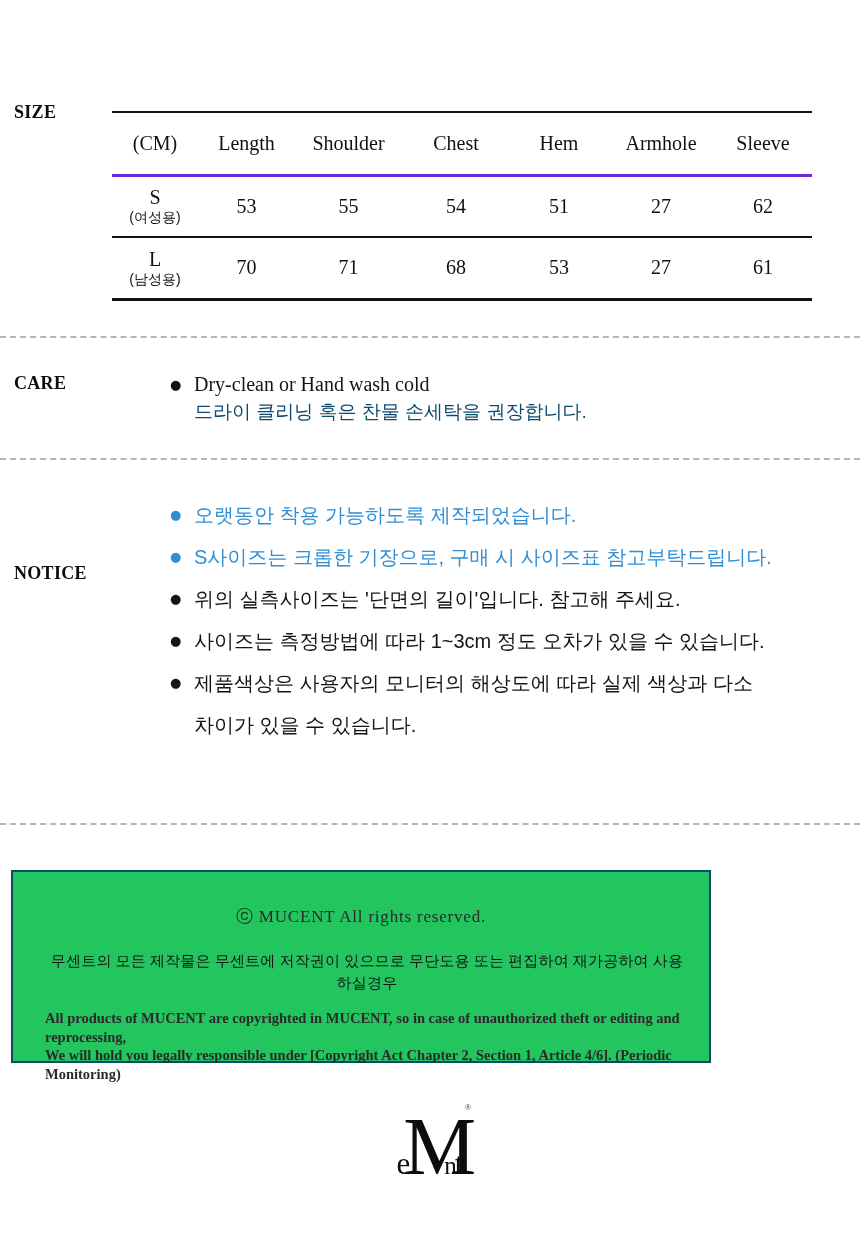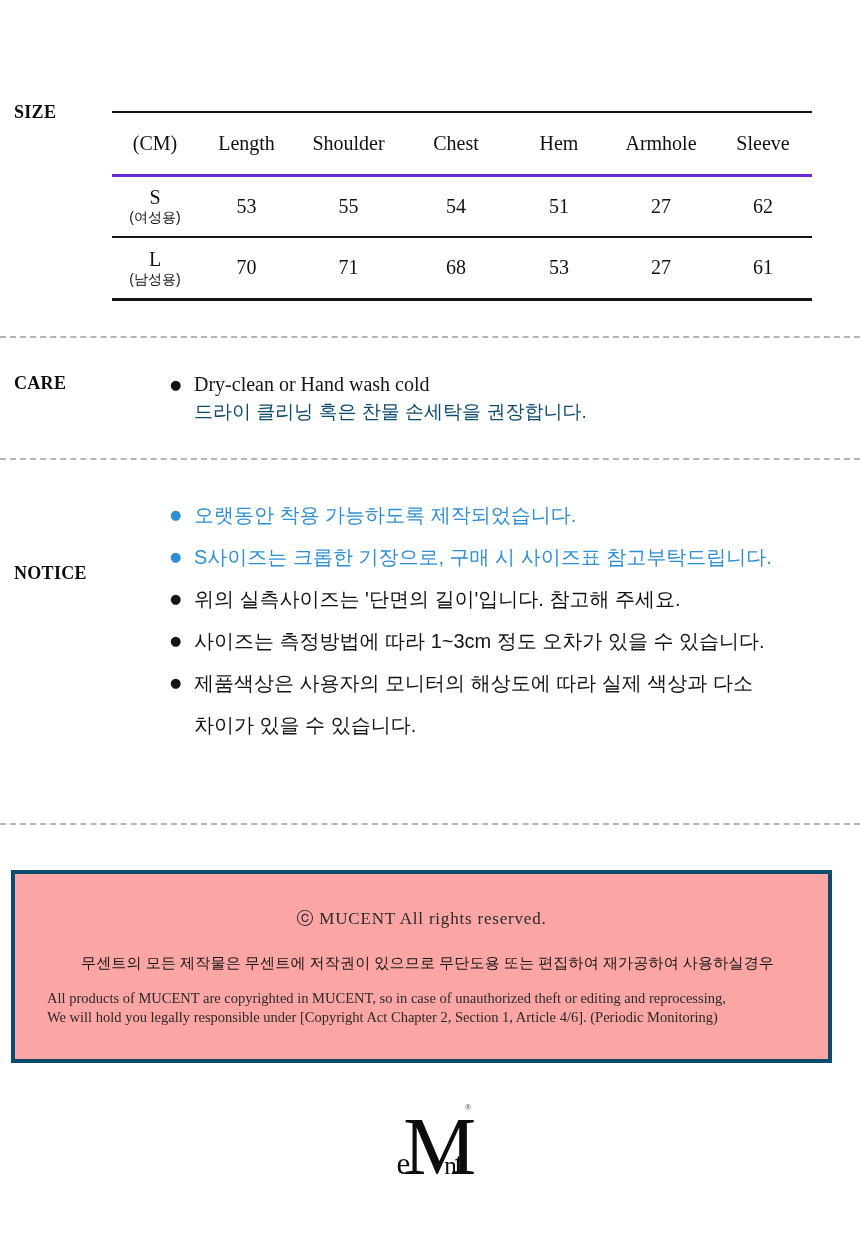--- a/index.html
+++ b/index.html
@@ -55,39 +55,39 @@
   
   .notice-list { position:absolute; left:170px; top:494px; width:690px; }
   .notice-item { display:flex; }
   .notice-item .bullet { line-height:42px; }
   .notice-text { font-family:"Liberation Sans", sans-serif; font-size:20px; }
   .notice-text span { display:block; line-height:42px; }
   .notice-item.blue, .notice-item.blue .bullet { color:#2f8fd4; }
   .notice-item.black, .notice-item.black .bullet { color:#141414; }
   
   .copyright-box {
-    position:absolute; left:11px; top:870px; width:821px; height:193px;
-    border:4px solid #0c4a6e; background:#fca5a5;
+    position:absolute; left:11px; top:870px; width:700px; height:193px;
+    border:2px solid #0c4a6e; background:#22c55e;
   }
   .copyright-title {
     margin-top:33px; text-align:center;
     font-family:"Liberation Serif", serif; font-size:17px;
     letter-spacing:0.8px; color:#2a2a2a;
   }
   .copyright-ko {
     margin:22px 20px 0 32px; font-family:"Liberation Serif", serif;
     font-size:15px; line-height:22px; color:#151515; letter-spacing:0.2px;
   }
   .copyright-ko span { display:block;text-align:center; }
   .copyright-ko span:nth-child(2) { padding-left:6px; }
   .copyright-en {
     margin:15px 20px 0 32px; font-family:"Liberation Serif", serif;
     font-size:14.5px; line-height:18.5px; color:#2a2a2a;
   }
-  .copyright-en span { display:block; }
+  .copyright-en span { display:block;font-weight:bold; }
   
   .brand-logo {
     position:absolute; top:1100px; left:50%; transform:translateX(-50%);
     font-family:"Liberation Serif", serif; color:#0c0c0c;
     white-space:nowrap; height:80px;
   }
   .brand-logo .lg-e { font-size:31px; margin-right:-7px; position:relative; z-index:1; }
   .brand-logo .lg-m { font-size:82px; letter-spacing:-2px; position:relative; z-index:2; }
   .brand-logo .lg-n { font-size:25px; margin-left:-30px; position:relative; z-index:1; }
   .brand-logo .lg-t { font-size:31px; margin-left:-2px; position:relative; z-index:1; }

